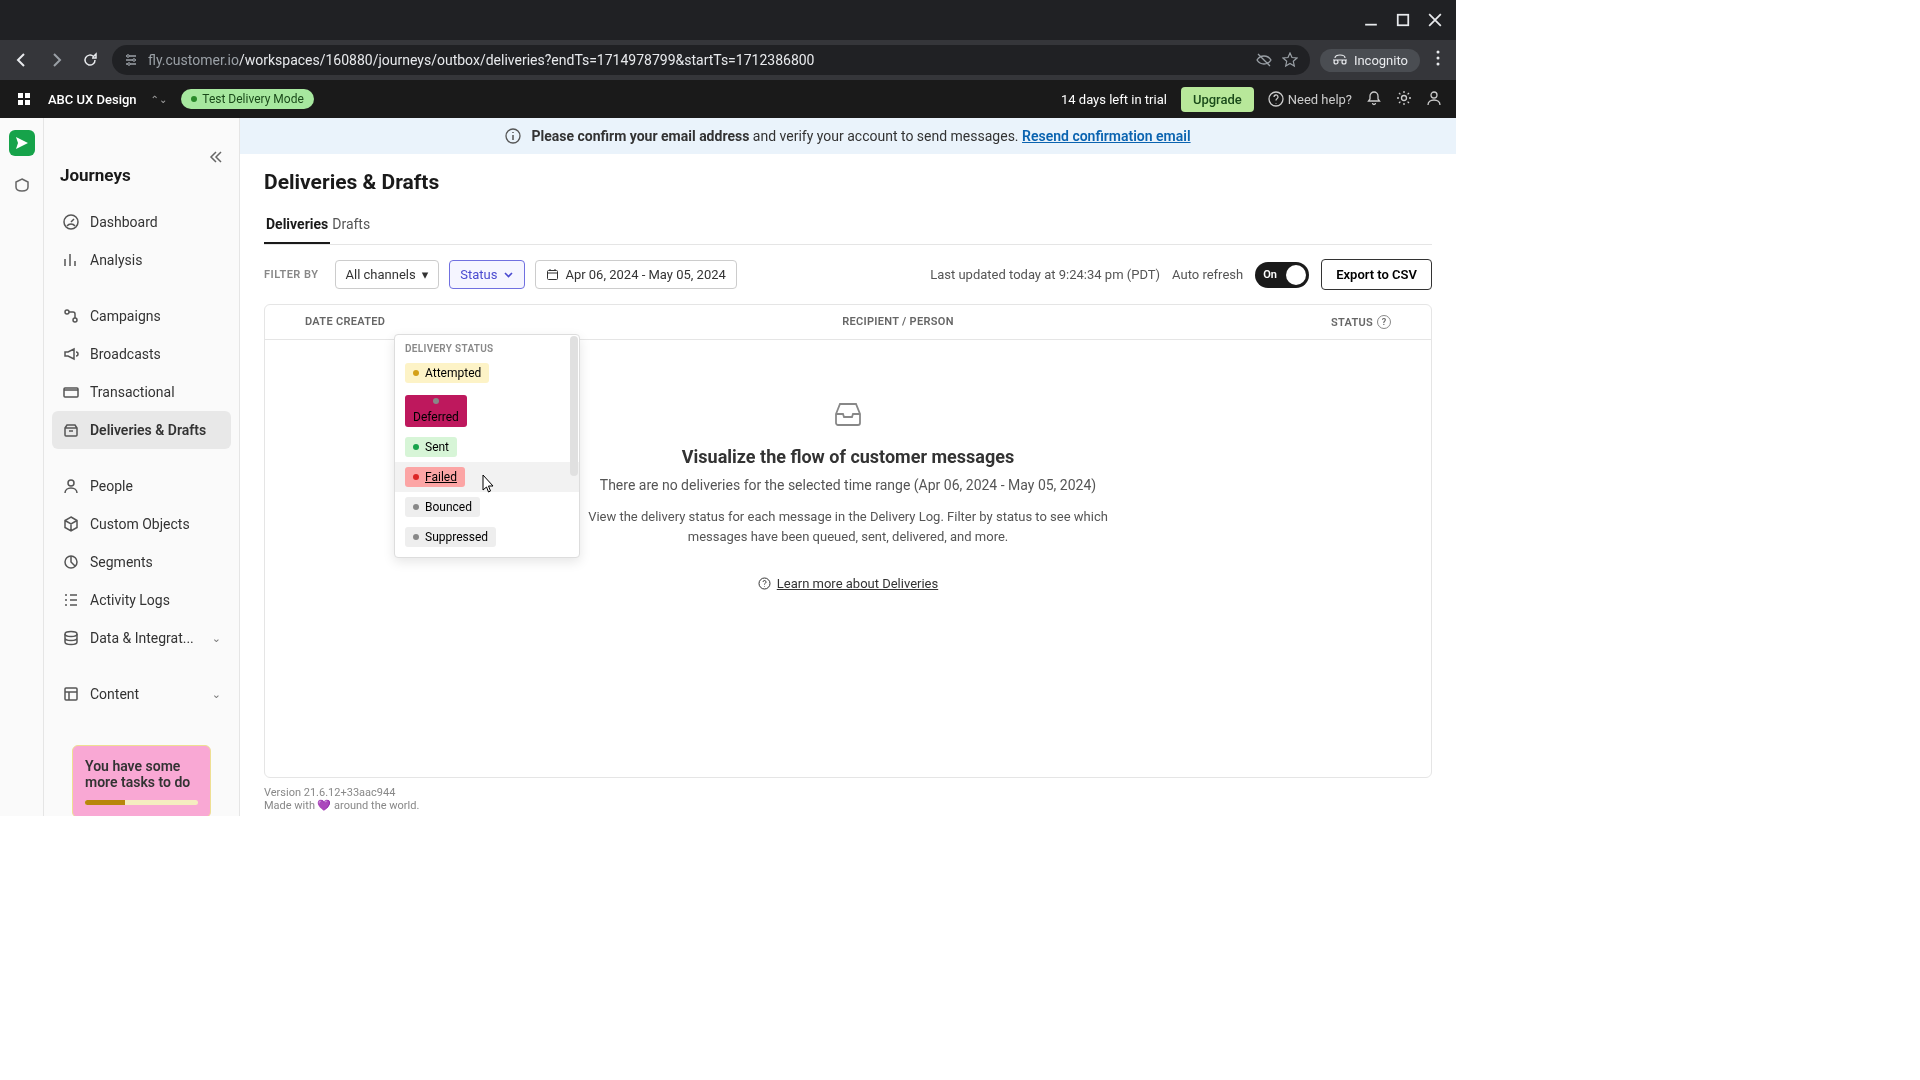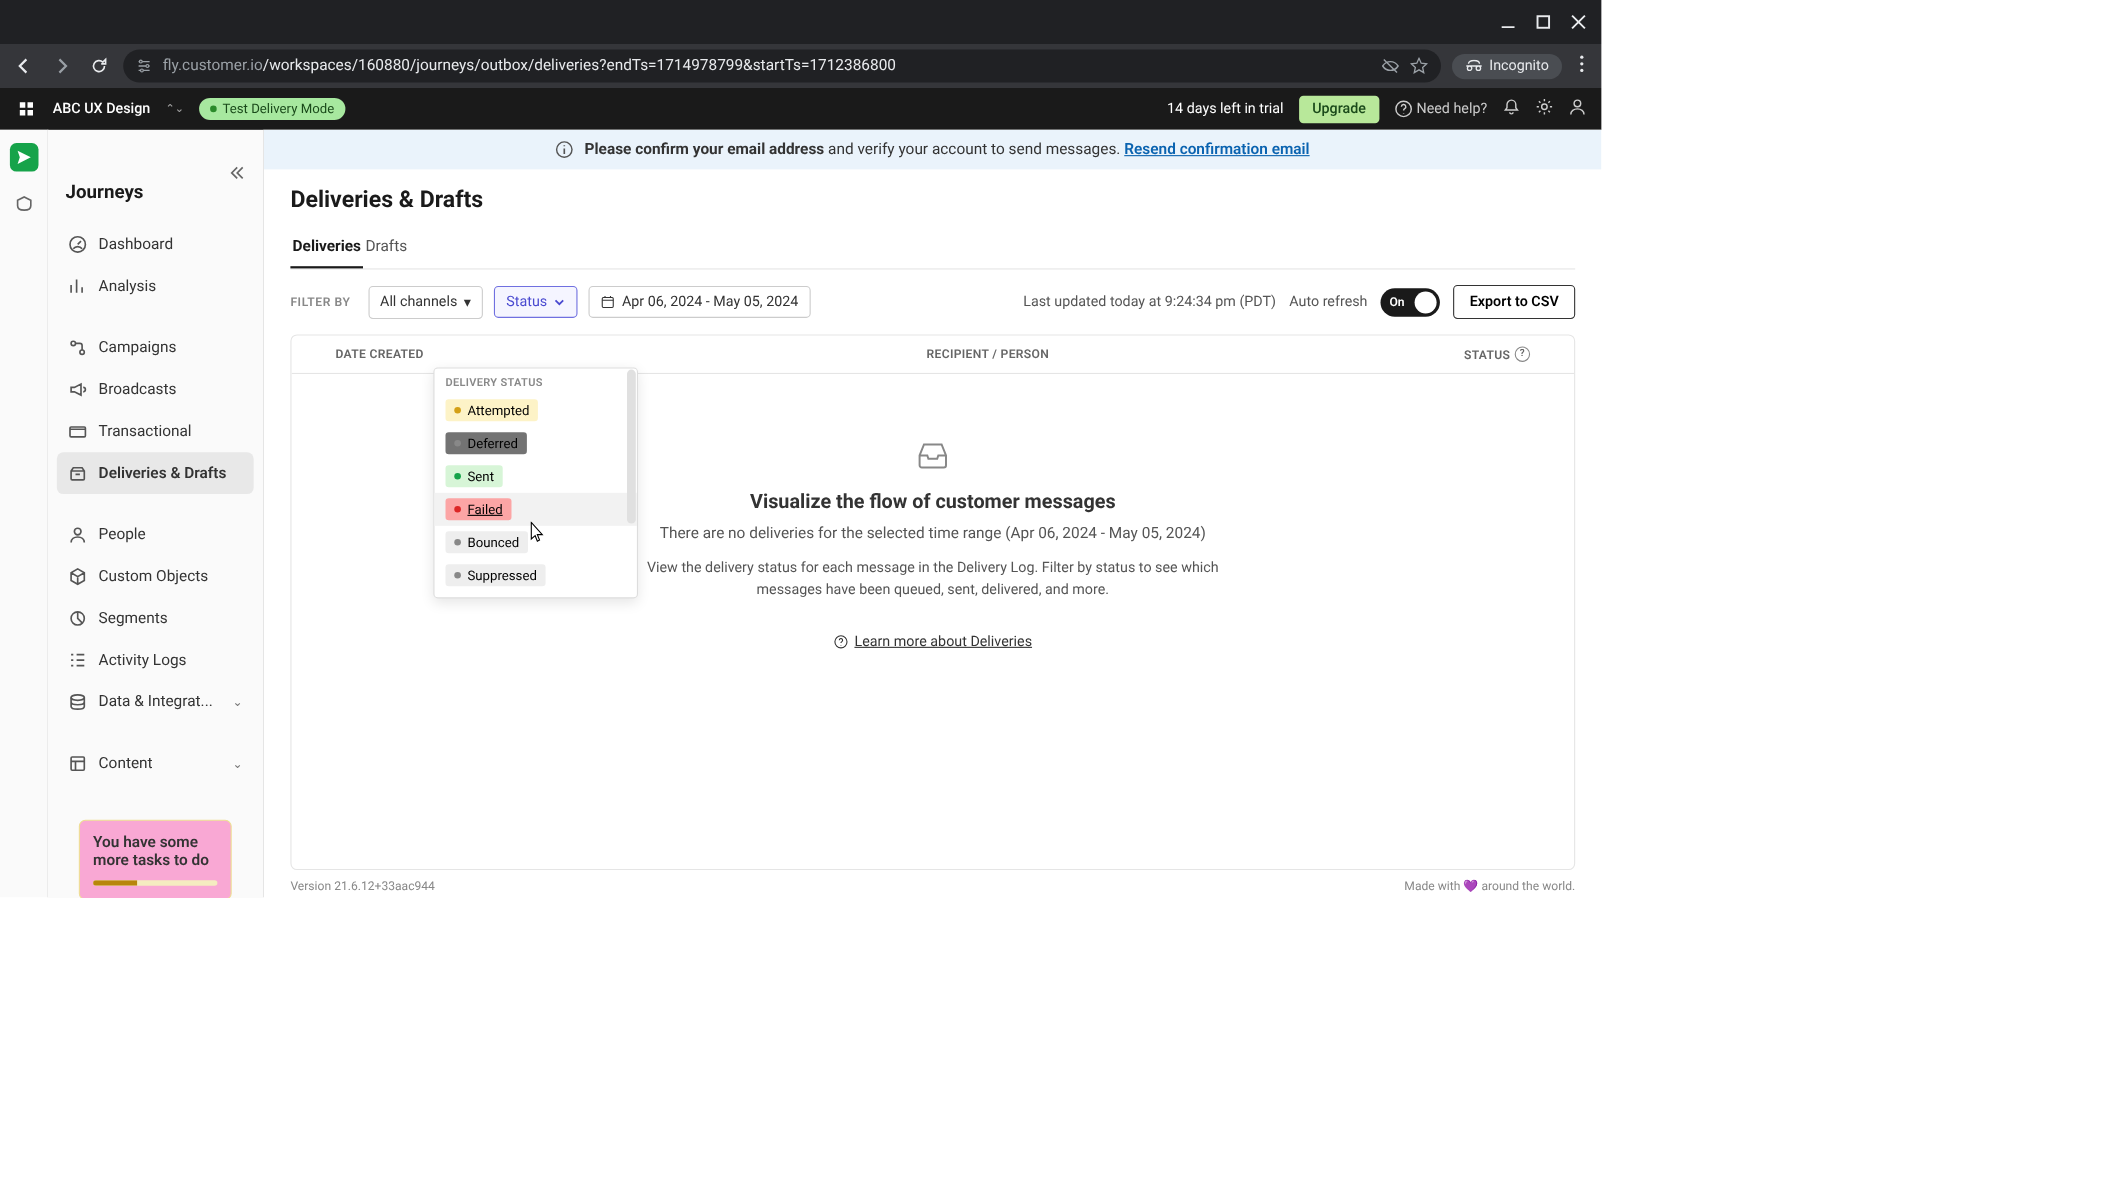--- a/index.html
+++ b/index.html
@@ -85,21 +85,21 @@
 .export-btn { border: 1px solid #333; background: #fff; border-radius: 4px; padding: 7px 14px; font-size: 13px; font-weight: 600; cursor: pointer; }
 
 
 .dropdown { position: absolute; top: 334px; left: 394px; width: 186px; background: #fff; border: 1px solid #ddd; border-radius: 4px; box-shadow: 0 4px 12px rgba(0,0,0,0.1); z-index: 100; }
 .dropdown-head { font-size: 10px; color: #888; font-weight: 600; padding: 8px 10px 4px 10px; letter-spacing: 0.3px; }
 .dropdown-scroll { position: absolute; right: 1px; top: 1px; width: 8px; height: 140px; background: #e0e0e0; border-radius: 4px; }
 .status-chip { margin: 4px 10px; display: inline-flex; align-items: center; gap: 6px; padding: 3px 8px; border-radius: 3px; font-size: 12px; cursor: pointer; width: fit-content; }
 .status-row { padding: 1px 0; }
 .status-row.hover { background: #f2f2f2; }
 .chip-attempted { background: #fdf3c7; }
-.chip-deferred { background: #737373; }
+.chip-deferred { background: #be185d; flex-direction: column; }
 .chip-sent { background: #d7f5d7; }
 .chip-failed { background: #fca5a5; text-decoration: underline; }
 .chip-bounced { background: #eee; }
 .chip-suppressed { background: #eee; }
 .dot { width: 6px; height: 6px; border-radius: 50%; }
 .d-yellow { background: #d4a017; }
 .d-gray { background: #888; }
 .d-green { background: #16a34a; }
 .d-red { background: #dc2626; }
 
@@ -111,21 +111,21 @@
 .th-status { width: 100px; text-align: right; display: flex; align-items: center; justify-content: flex-end; gap: 4px; }
 .help-circ { width: 14px; height: 14px; border: 1px solid #888; border-radius: 50%; display: inline-flex; align-items: center; justify-content: center; font-size: 9px; }
 
 .empty-state { flex: 1; display: flex; flex-direction: column; align-items: center; justify-content: flex-start; padding-top: 60px; text-align: center; color: #333; }
 .empty-icon { color: #888; margin-bottom: 18px; }
 .empty-title { font-size: 18px; font-weight: 700; margin-bottom: 10px; }
 .empty-sub { font-size: 14px; color: #555; margin-bottom: 14px; }
 .empty-desc { font-size: 13px; color: #555; max-width: 520px; line-height: 1.5; margin-bottom: 30px; }
 .learn-link { color: #333; font-size: 13px; text-decoration: underline; display: flex; align-items: center; gap: 6px; cursor: pointer; }
 
-.footer { padding: 8px 24px 4px 24px; display: flex; justify-content: space-between; font-size: 11px; color: #888; }
+.footer { padding: 8px 24px 4px 24px; display: flex; justify-content: space-between; font-size: 11px; color: #888; flex-direction: column; }
 
 .cursor { position: absolute; top: 474px; left: 480px; z-index: 200; pointer-events: none; }
 </style>
 </head>
 <body>
 
 <div class="browser-top">
   <div class="window-controls">
     <svg class="window-ctrl" viewBox="0 0 12 12">
         <path d="M1 10h10" stroke="currentColor" stroke-width="1.5"></path>

